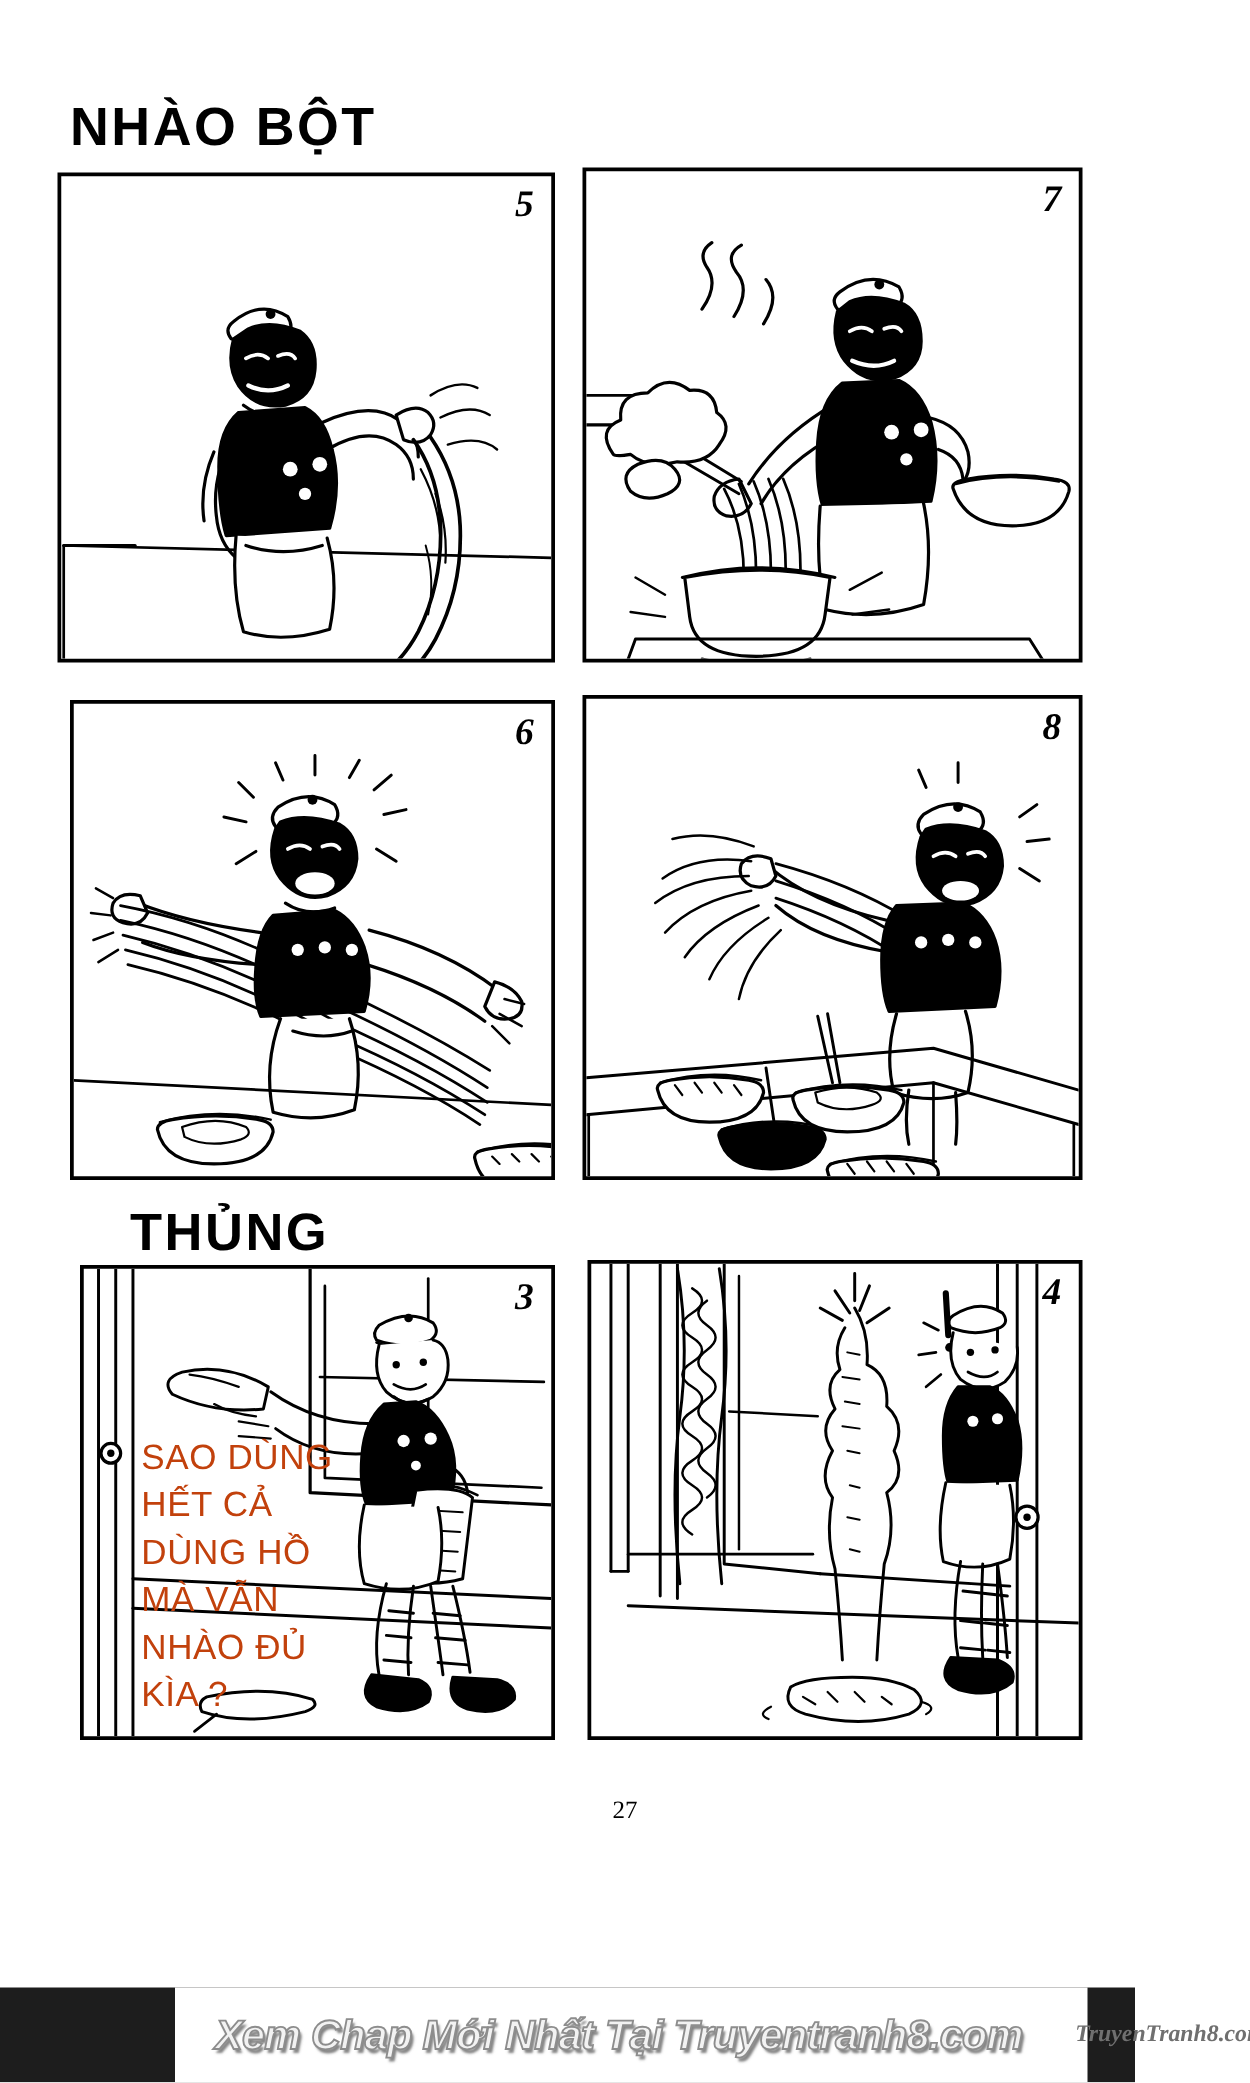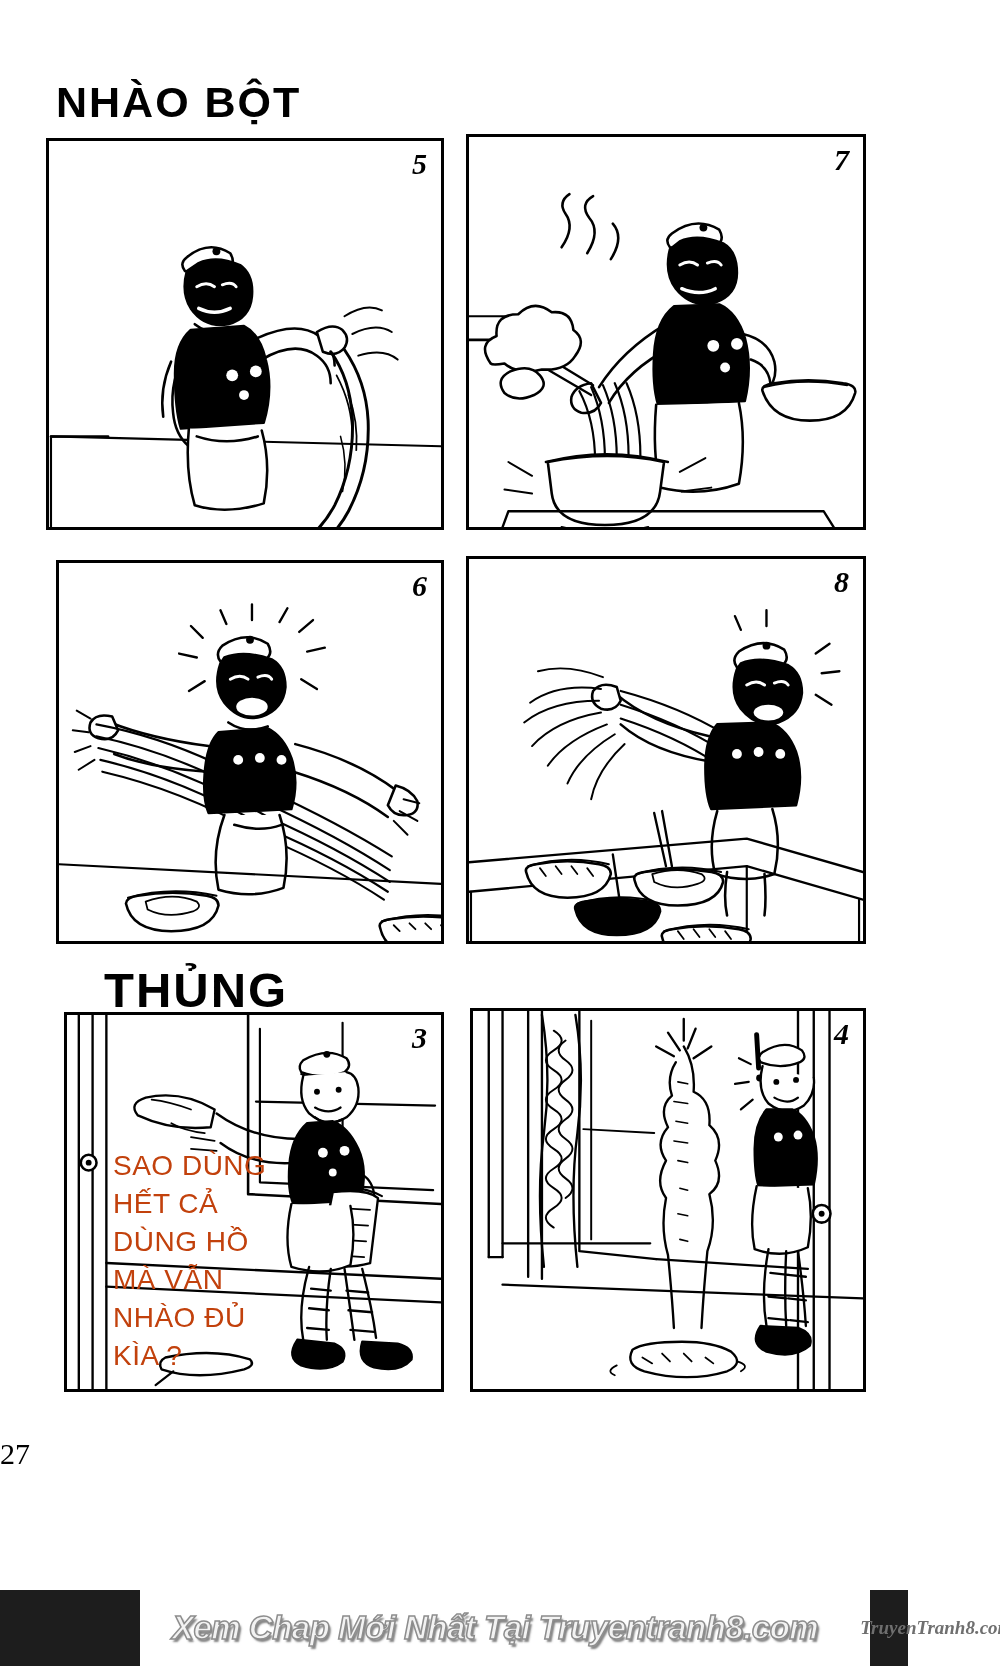--- a/index.html
+++ b/index.html
@@ -20,21 +20,21 @@
   
   .section-title {
     position: absolute;
     font-family: "Liberation Sans", sans-serif;
     font-weight: 700;
     color: #000;
     letter-spacing: 2px;
     white-space: nowrap;
   }
   #title-nhao-bot { left: 56px; top: 78px; font-size: 43px; }
-  #title-thung    { left: 104px; top: 962px; font-size: 49px; }
+  #title-thung    { left: 104px; top: 962px; font-size: 42px; }
 
   
   .panel {
     position: absolute;
     border: 3px solid #000;
     background: #fff;
     overflow: hidden;
   }
   .panel-num {
     position: absolute;
@@ -70,23 +70,23 @@
     z-index: 30;
     pointer-events: none;
   }
   .dialogue span { display: block; }
 
   
   #page-number {
     position: absolute;
     left: 0; right: 0;
     top: 1437px;
-    text-align: left;
+    text-align: center;
     font-family: "Liberation Serif", serif;
-    font-size: 30px;
+    font-size: 20px;
     color: #000;
   }
 
   
   #footer-banner {
     position: absolute;
     left: 0; bottom: 0;
     width: 908px;
     height: 76px;
     background: #1d1d1d;

